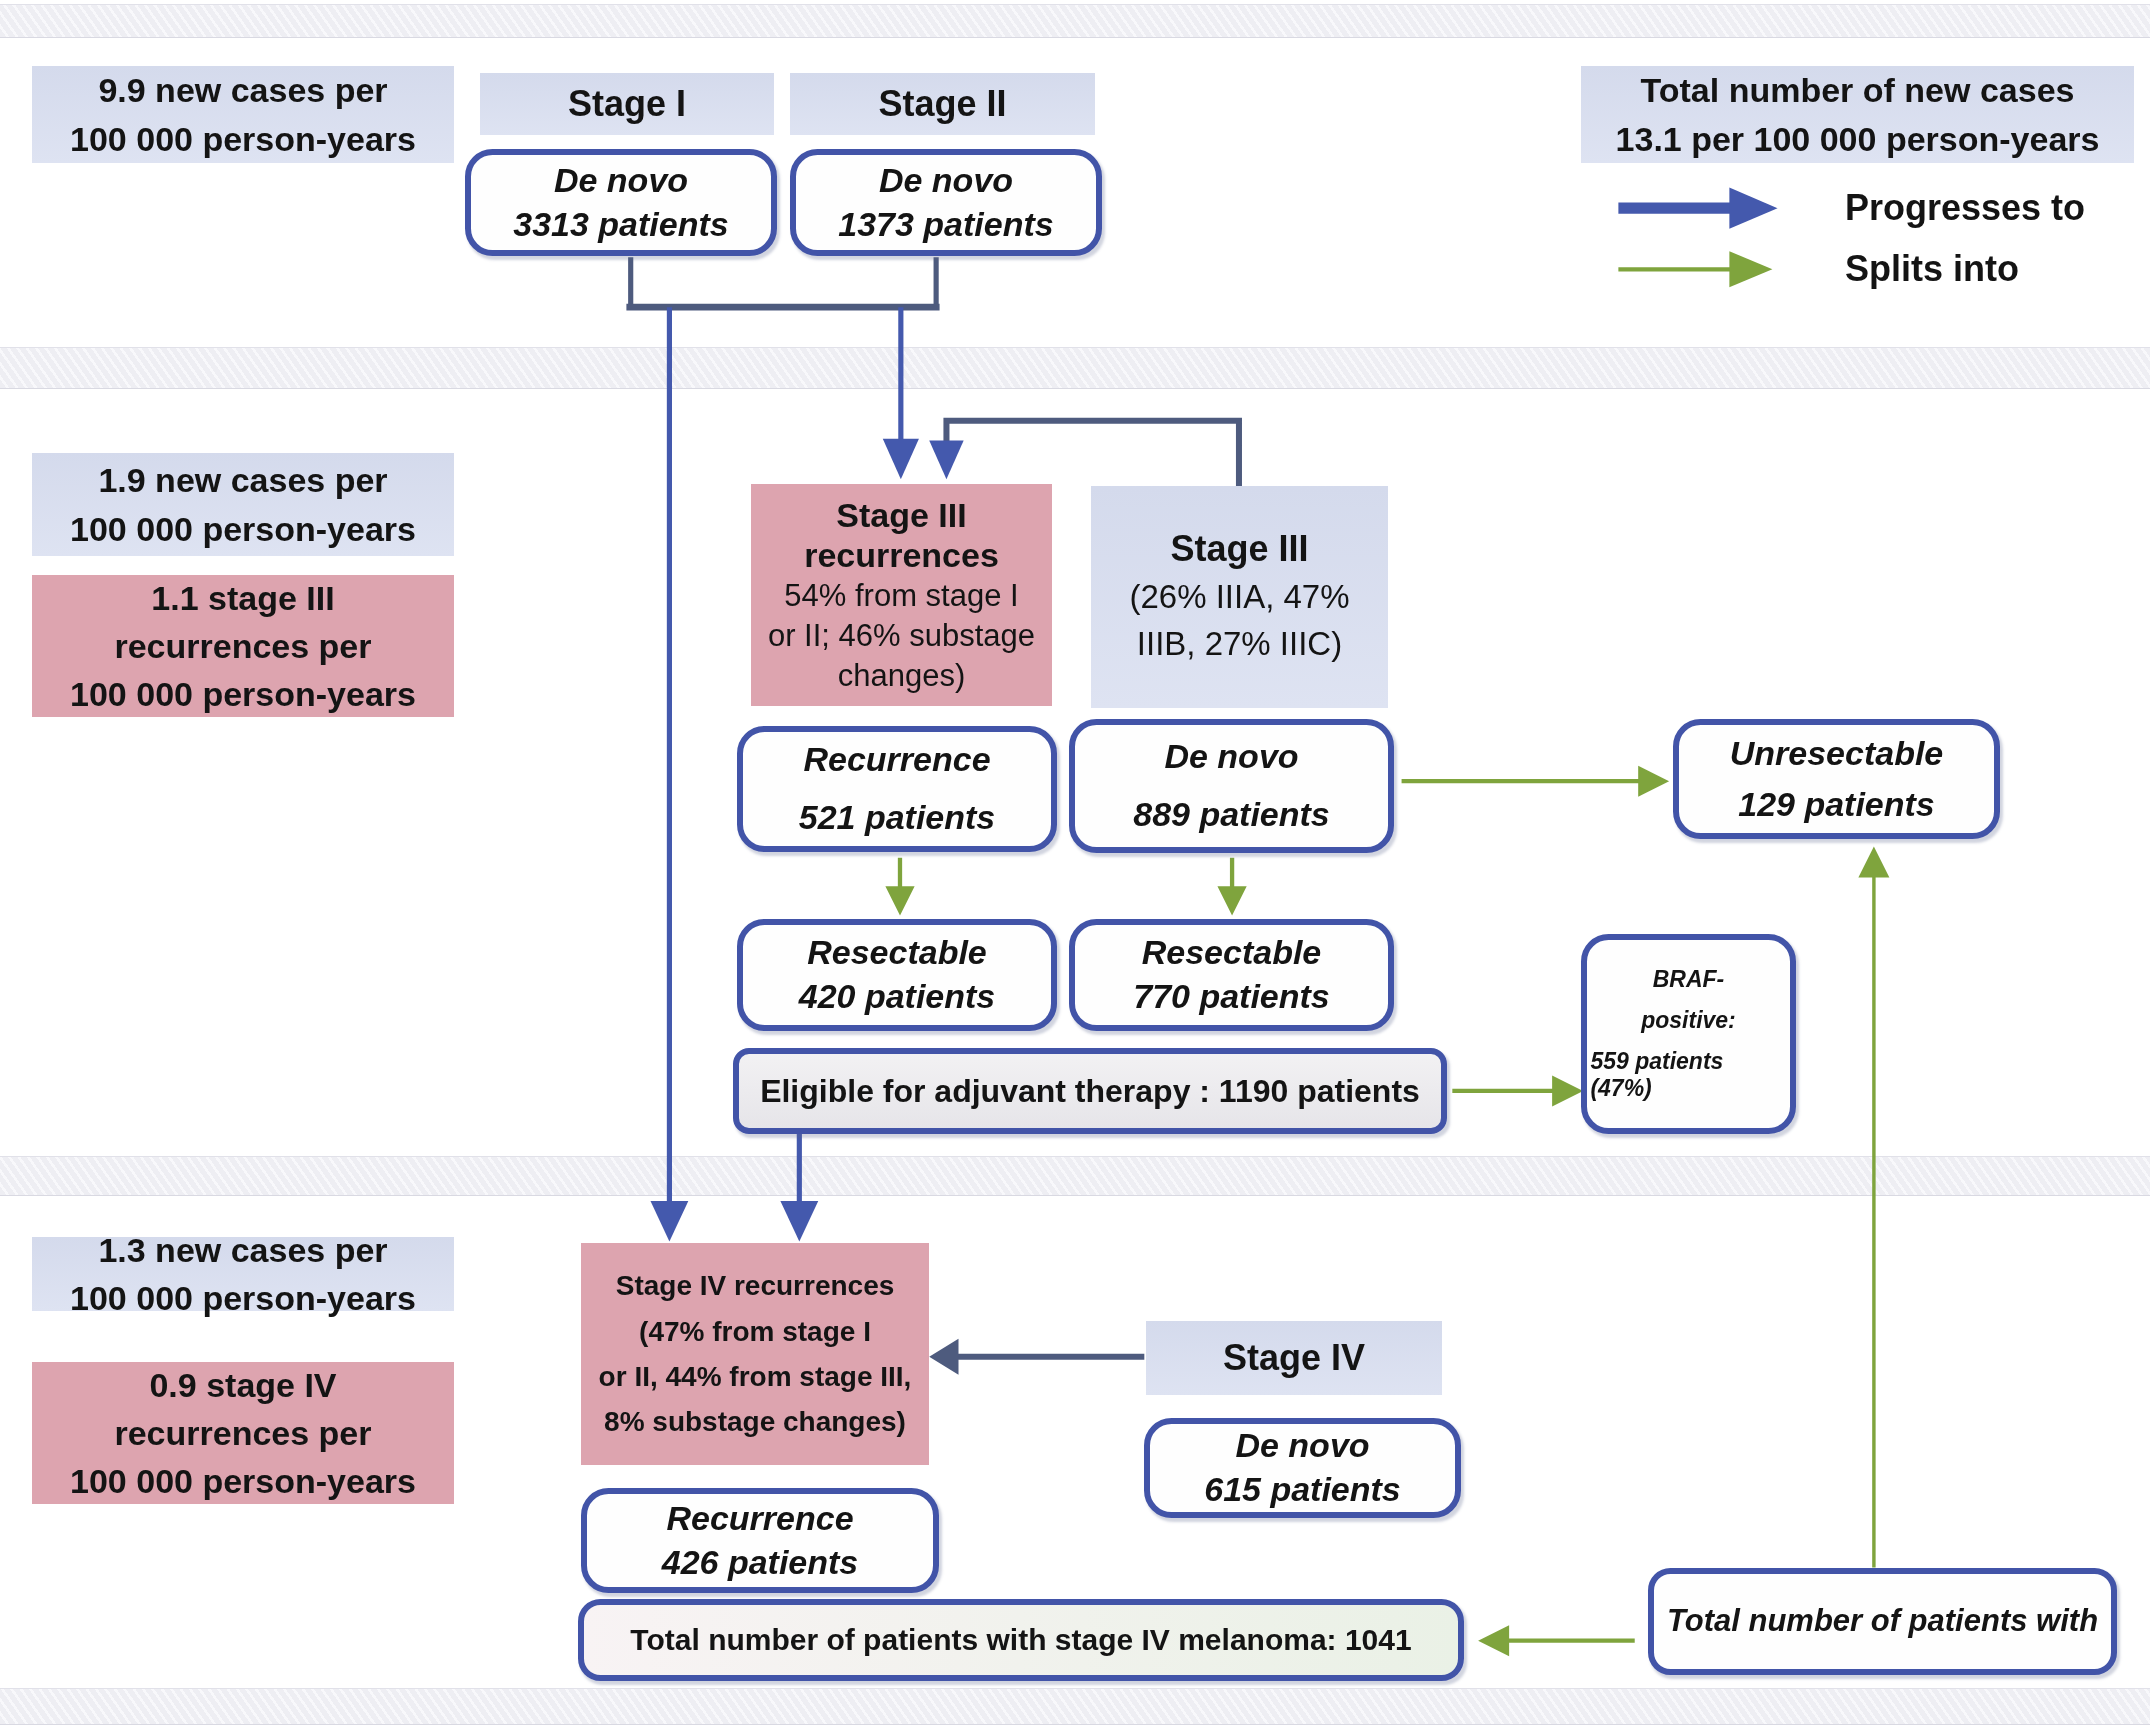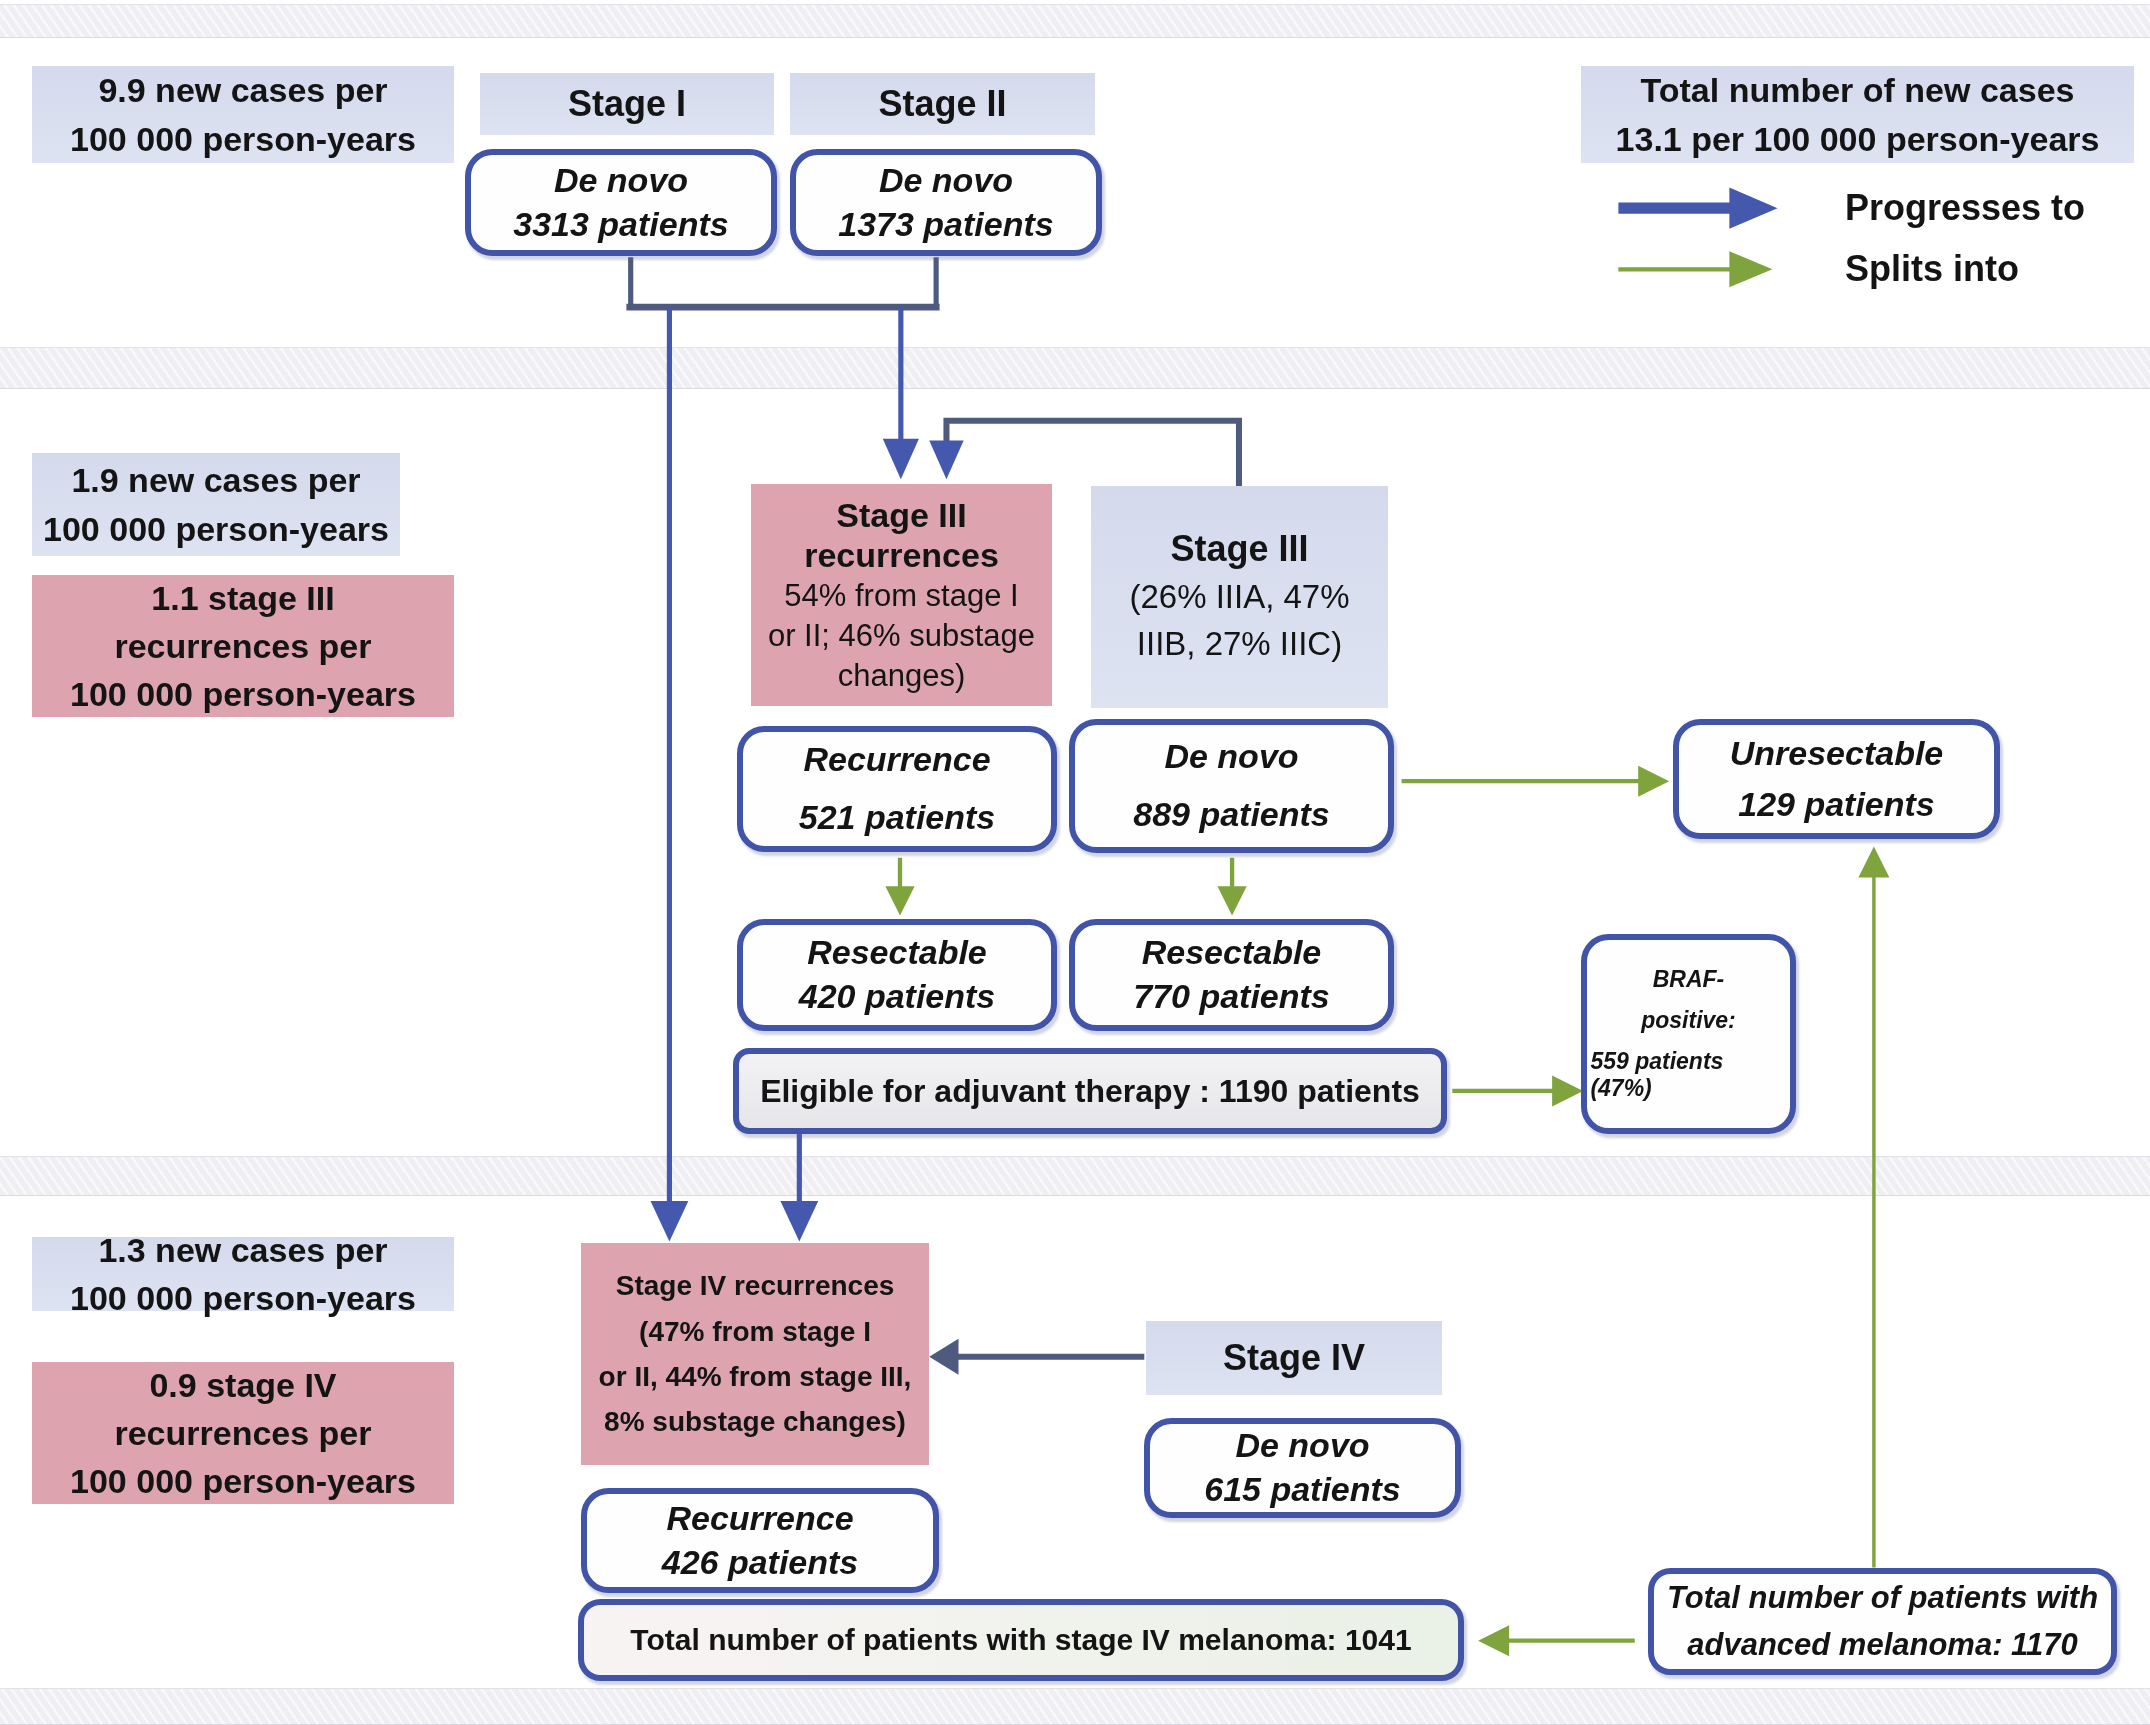--- a/index.html
+++ b/index.html
@@ -137,21 +137,21 @@
     <div>13.1 per 100 000 person-years</div>
   </div>
 
   <div class="abs legend-label" style="left:1845px;top:184px;height:48px;">
     <div>Progresses to</div>
   </div>
   <div class="abs legend-label" style="left:1845px;top:245px;height:48px;">
     <div>Splits into</div>
   </div>
 
-  <div class="abs flat blue-fill stat" style="left:32px;top:453px;width:368px;height:103px;">
+  <div class="abs flat blue-fill stat" style="left:32px;top:453px;width:422px;height:103px;">
     <div>1.9 new cases per</div>
     <div>100 000 person-years</div>
   </div>
   <div class="abs flat pink-fill stat" style="left:32px;top:575px;width:422px;height:142px;">
     <div>1.1 stage III</div>
     <div>recurrences per</div>
     <div>100 000 person-years</div>
   </div>
 
   <div class="abs flat pink-fill" style="left:751px;top:484px;width:301px;height:222px;">
@@ -230,17 +230,16 @@
     <div>Recurrence</div>
     <div>426 patients</div>
   </div>
 
   <div class="abs total4" style="left:578px;top:1599px;width:886px;height:82px;">
     <div>Total number of patients with stage IV melanoma: 1041</div>
   </div>
 
   <div class="abs round" style="left:1648px;top:1568px;width:469px;height:107px;font-size:31px;line-height:1.5;border-radius:22.4px;">
     <div>Total number of patients with</div>
-    <div>advanced melanoma: 1170</div>
   </div>
 
 </div>
 
 
 </body></html>

